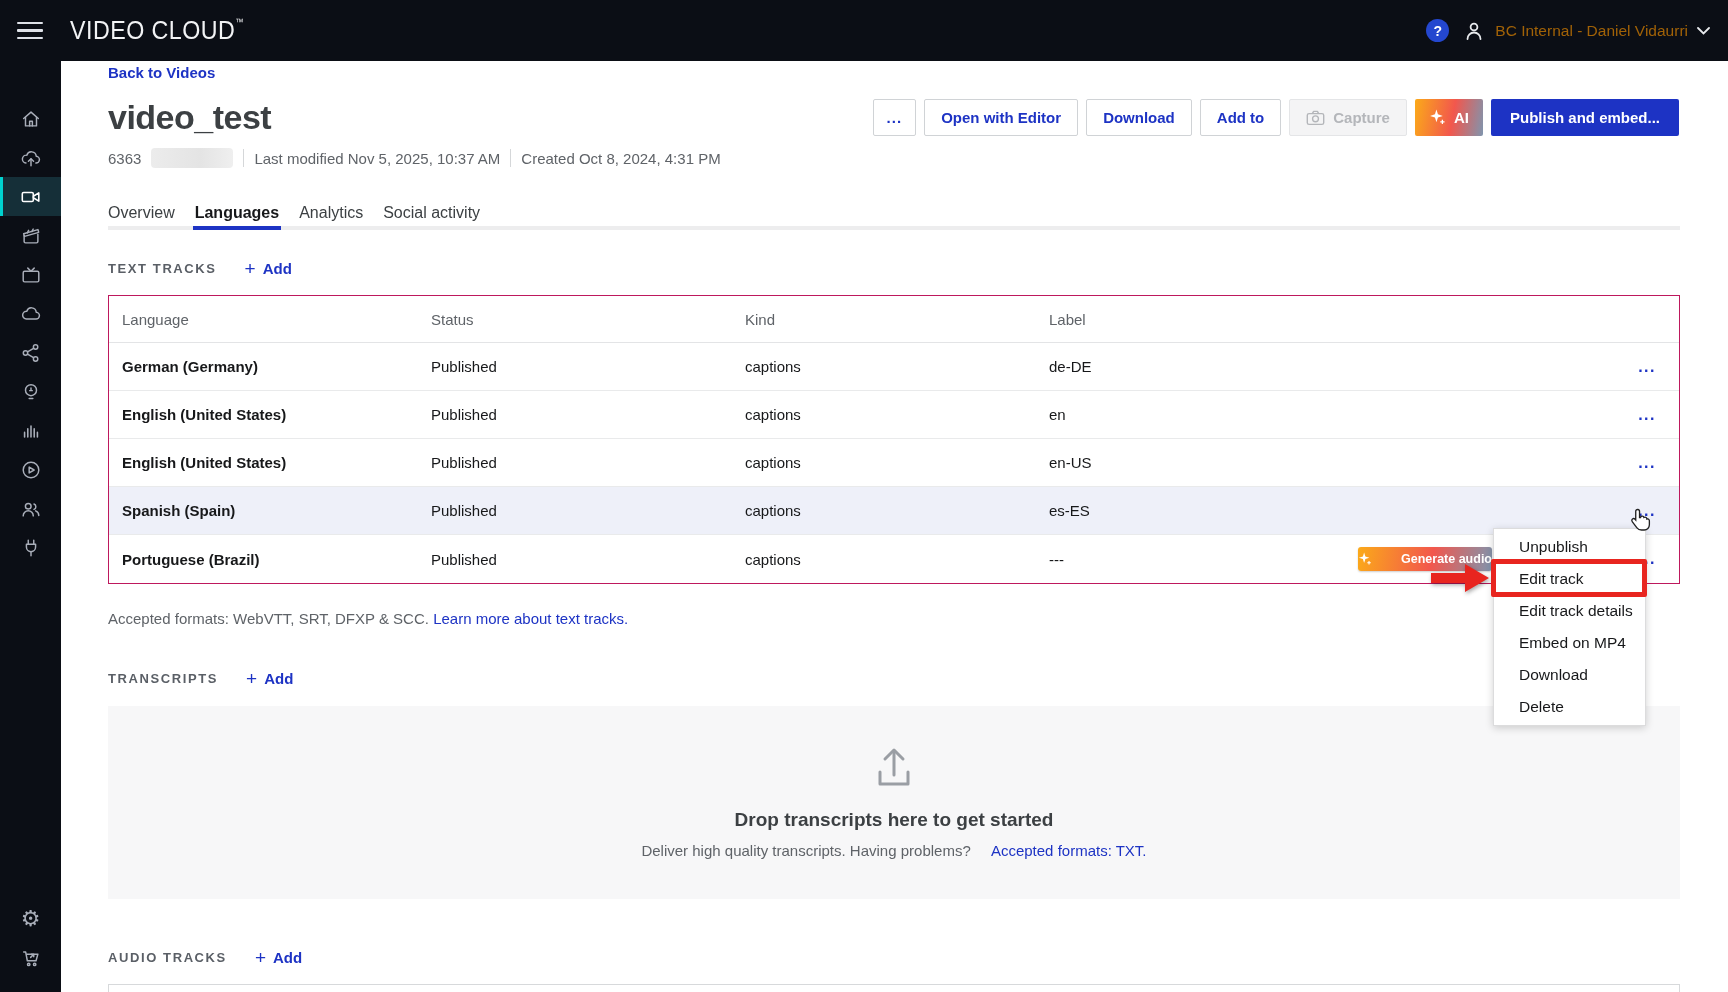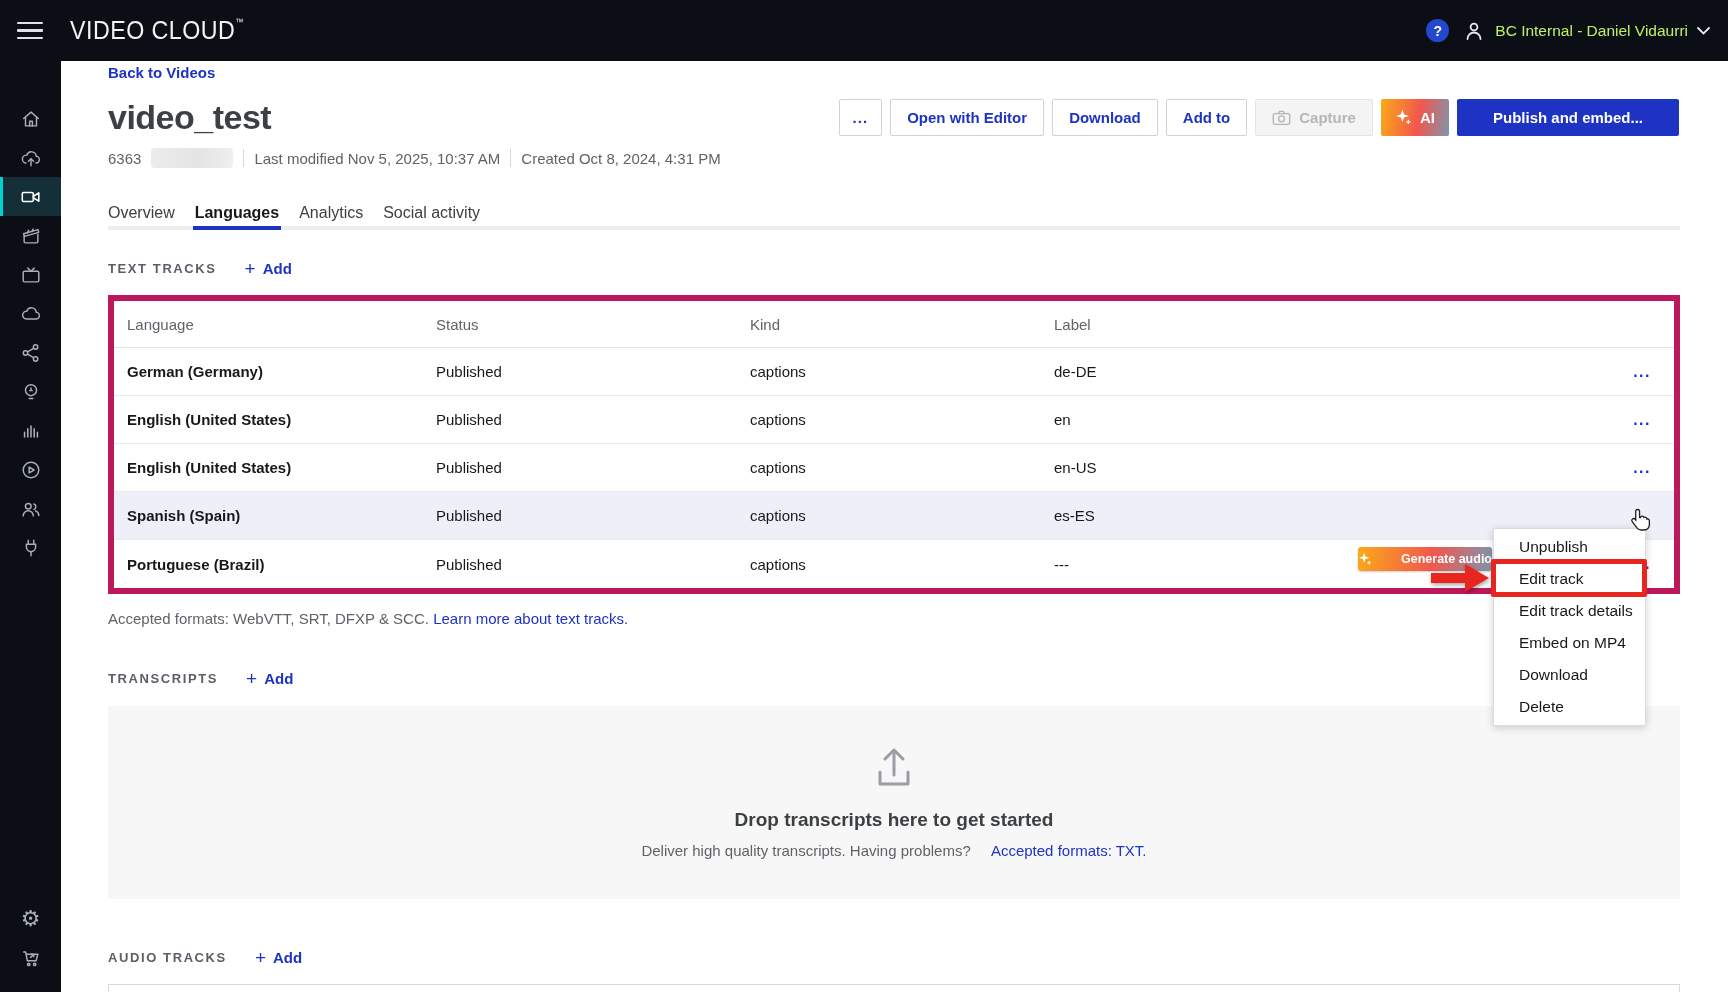--- a/index.html
+++ b/index.html
@@ -15,21 +15,21 @@
   
   .topbar{position:absolute;left:0;top:0;width:1728px;height:61px;background:var(--dark);
     display:flex;align-items:center;z-index:20}
   .hamburger{margin-left:17px;width:26px;height:18px;display:flex;flex-direction:column;justify-content:space-between;cursor:pointer}
   .hamburger span{display:block;height:2.4px;background:#dfe2e8;border-radius:1px}
   .logo{margin-left:27px;color:#f2f3f5;font-size:25px;letter-spacing:.5px;transform:scaleX(.93);transform-origin:left center;white-space:nowrap}
   .logo sup{font-size:9px;vertical-align:14px;letter-spacing:0}
   .topbar-right{margin-left:auto;display:flex;align-items:center;gap:13px;padding-right:18px}
   .help-circle{width:23px;height:23px;border-radius:50%;background:#2447cf;color:#fff;font-weight:bold;
     font-size:14px;display:flex;align-items:center;justify-content:center;cursor:pointer}
-  .account{display:flex;align-items:center;gap:9px;color:#bef264;font-size:15.5px;cursor:pointer}
+  .account{display:flex;align-items:center;gap:9px;color:#a16207;font-size:15.5px;cursor:pointer}
 
   
   .sidebar{position:absolute;left:0;top:61px;width:61px;height:931px;background:var(--dark);
     display:flex;flex-direction:column;padding-top:38px;padding-bottom:15px;z-index:19}
   .side-item{width:61px;height:39px;display:flex;align-items:center;justify-content:center;
     color:#a9aeb9;position:relative;cursor:pointer;flex:0 0 auto}
   .side-item.active{background:var(--active-bg);color:#fff}
   .side-item.active::before{content:"";position:absolute;left:0;top:0;bottom:0;width:3px;background:var(--active-bar)}
   .side-spacer{flex:1 1 auto}
   .gear-glyph{font-family:"DejaVu Sans",sans-serif;font-size:22px;line-height:1}
@@ -40,37 +40,37 @@
   .meta-row{position:absolute;left:108px;top:148px;display:flex;align-items:center;gap:10px;font-size:15px;color:var(--gray)}
   .redacted{width:82px;height:20px;border-radius:4px;background:linear-gradient(90deg,#ececec,#e4e4e4 60%,#efefef)}
   .meta-div{width:1px;height:18px;background:#d5d7d9}
 
   .actions-bar{position:absolute;top:99px;right:49px;display:flex;gap:8px;z-index:5}
   .btn{height:37px;display:flex;align-items:center;gap:8px;padding:0 16px;border:1px solid #d0d3d6;
     border-radius:2px;background:#fff;color:var(--accent);font-weight:bold;font-size:15px;cursor:pointer;white-space:nowrap}
   .btn.more{padding:0 13px;letter-spacing:1px}
   .btn.disabled{background:#f4f4f5;color:#b4b6ba;border-color:#e4e5e7;cursor:default}
   .btn.ai{border:none;color:#fff;background:linear-gradient(100deg,var(--g1) 0%,var(--g2) 55%,var(--g3) 100%);padding:2px 14px}
-  .btn.primary{border:none;color:#fff;background:var(--accent);padding:0 36px}
+  .btn.primary{border:none;color:#fff;background:var(--accent);padding:0 19px}
 
   
   .tabs{position:absolute;left:108px;top:204px;display:flex;gap:20px;z-index:2}
   .tab{font-size:16px;color:#3c4043;position:relative;height:22px;cursor:pointer}
   .tab.active{font-weight:bold;color:#17181a}
   .tab.active::after{content:"";position:absolute;left:-2px;right:-2px;top:22px;height:4px;background:var(--accent)}
   .tab-track{position:absolute;left:108px;top:226px;width:1572px;height:4px;background:#ededee}
 
   
   .section-head{position:absolute;display:flex;align-items:center;gap:28px}
   .section-label{font-size:13px;font-weight:bold;letter-spacing:1.6px;color:#5a5f66}
   .add-link{display:flex;align-items:center;gap:7px;color:var(--accent);font-weight:bold;font-size:15px;cursor:pointer}
   .add-link .plus{font-weight:normal;font-size:19px;line-height:1}
 
   
-  .tt-table{position:absolute;left:108px;top:295px;width:1572px;border:6px solid #be185d;background:#fff}
+  .tt-table{position:absolute;left:108px;top:295px;width:1572px;border:1px solid #be185d;background:#fff}
   .tt-head,.tt-row{display:grid;grid-template-columns:309px 314px 304px 1fr 70px;align-items:center;padding-left:13px}
   .tt-head{height:47px;border-bottom:1px solid #e3e4e6;color:var(--gray);font-size:15px}
   .tt-row{height:48px;border-bottom:1px solid #e9eaeb;font-size:15px;cursor:pointer}
   .tt-row:last-child{border-bottom:none}
   .tt-row.highlight{background:var(--row-hl)}
   .tt-row .lang{font-weight:bold}
   .dots{justify-self:end;padding-right:23px;color:var(--accent);font-weight:bold;font-size:16px;letter-spacing:1.5px;cursor:pointer}
 
   .formats-line{position:absolute;left:108px;top:610px;font-size:15px;color:var(--gray)}
   .formats-line a{color:var(--accent);text-decoration:none;cursor:pointer}

